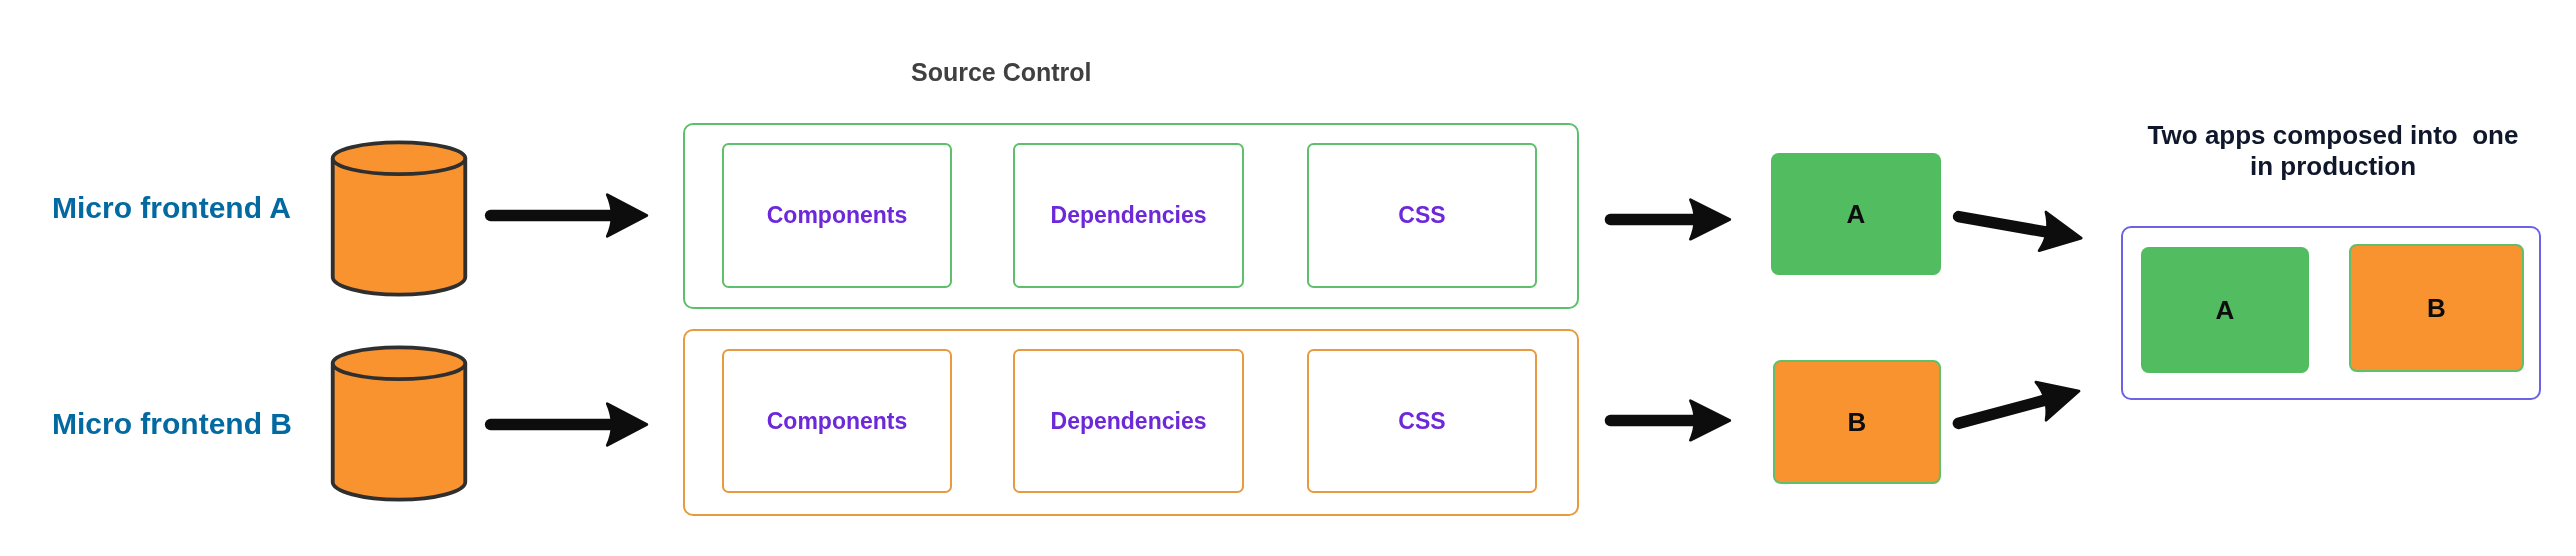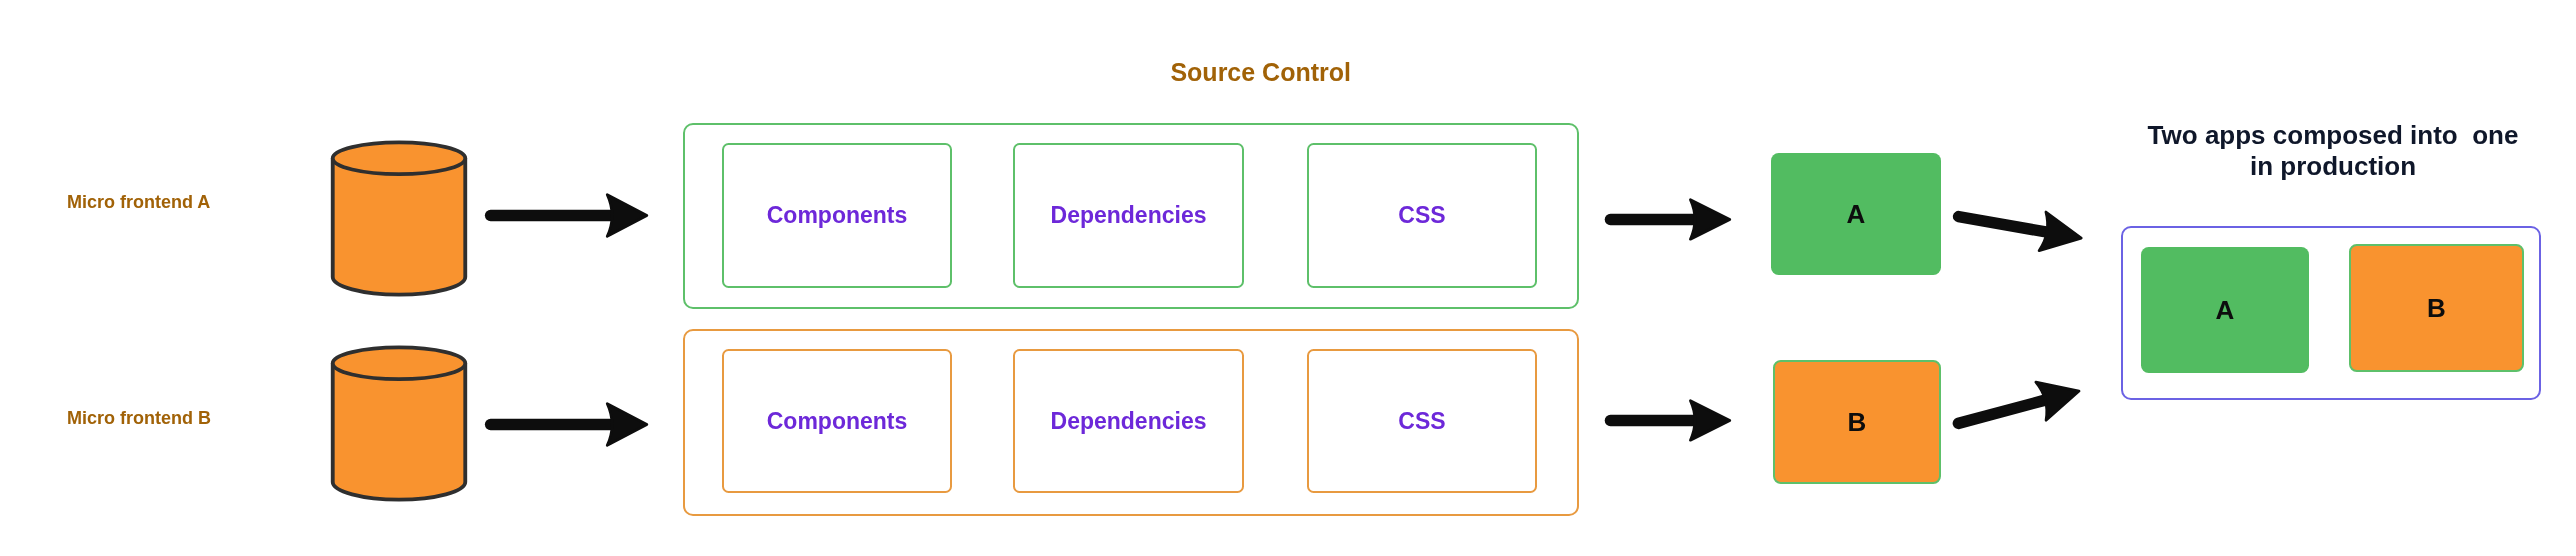--- a/index.html
+++ b/index.html
@@ -8,33 +8,32 @@
     width: 2576px;
     height: 557px;
     background: #ffffff;
     overflow: hidden;
     font-family: "Liberation Sans", sans-serif;
     color: #0d0d0d;
   }
   .abs { position: absolute; }
 
   .row-label {
-    font-size: 18px;
+    font-size: 30px;
     font-weight: bold;
-    color: #a16207;
+    color: #0369a1;
     line-height: 1;
     white-space: nowrap;
-    margin-left: 15px;
   }
 
   .section-title {
     font-size: 25px;
     font-weight: bold;
-    color: #a16207;
-    text-align: right;
+    color: #404040;
+    text-align: left;
     line-height: 1;
     white-space: nowrap;
   }
 
   .container-box {
     border-radius: 10px;
     background: #ffffff;
     box-sizing: border-box;
   }
   .container-green { border: 2.7px solid #5ec06a; }

